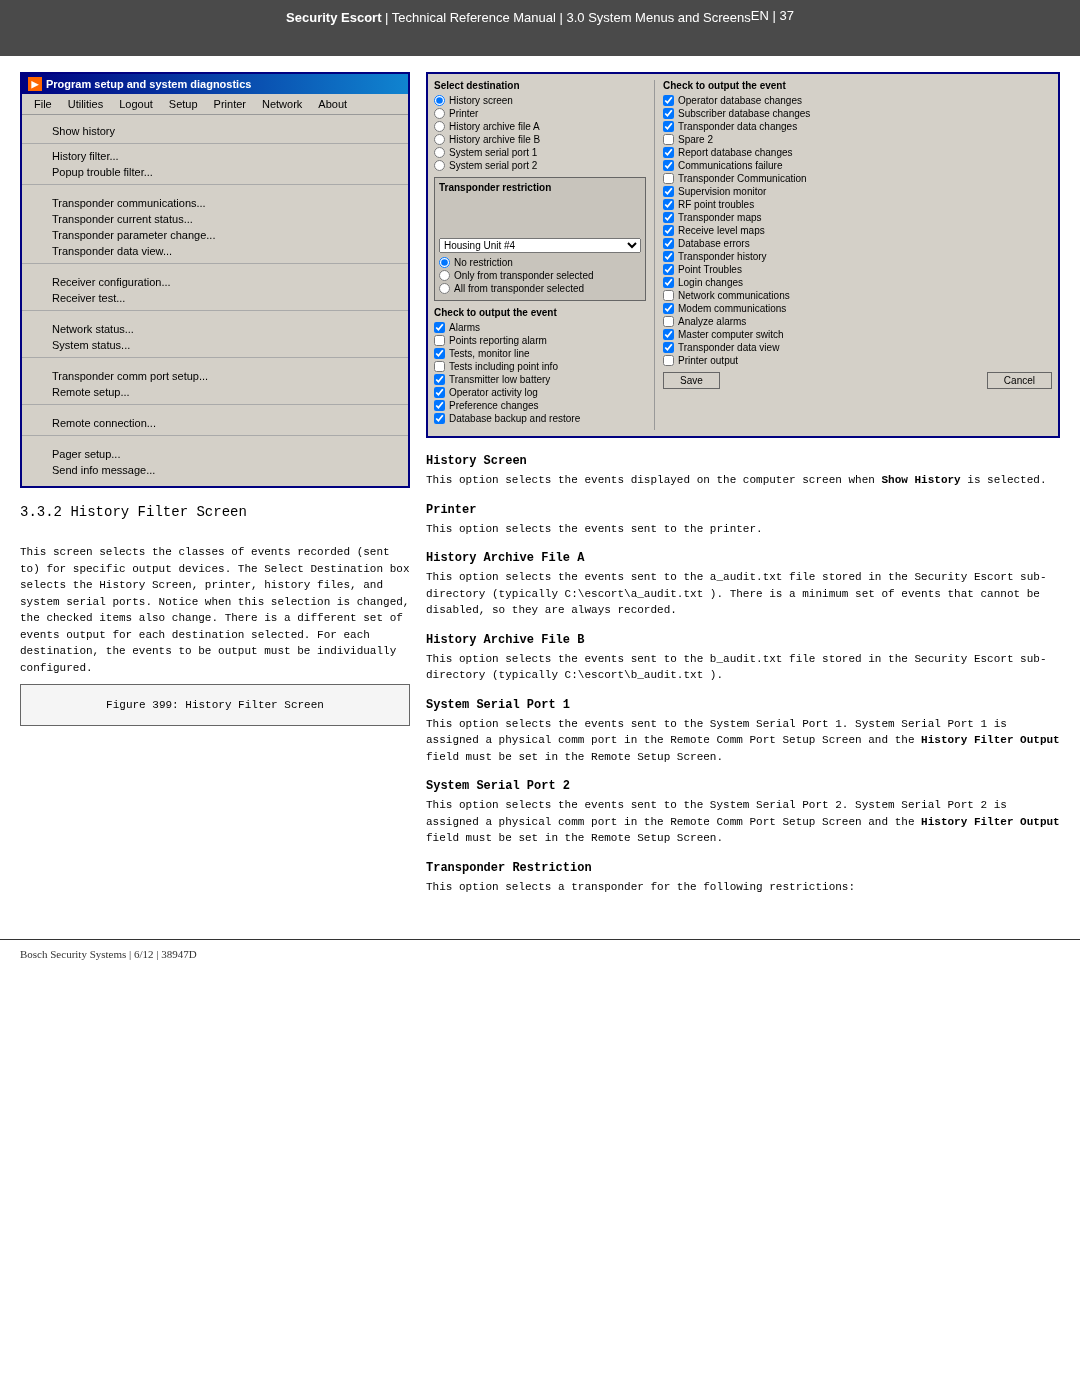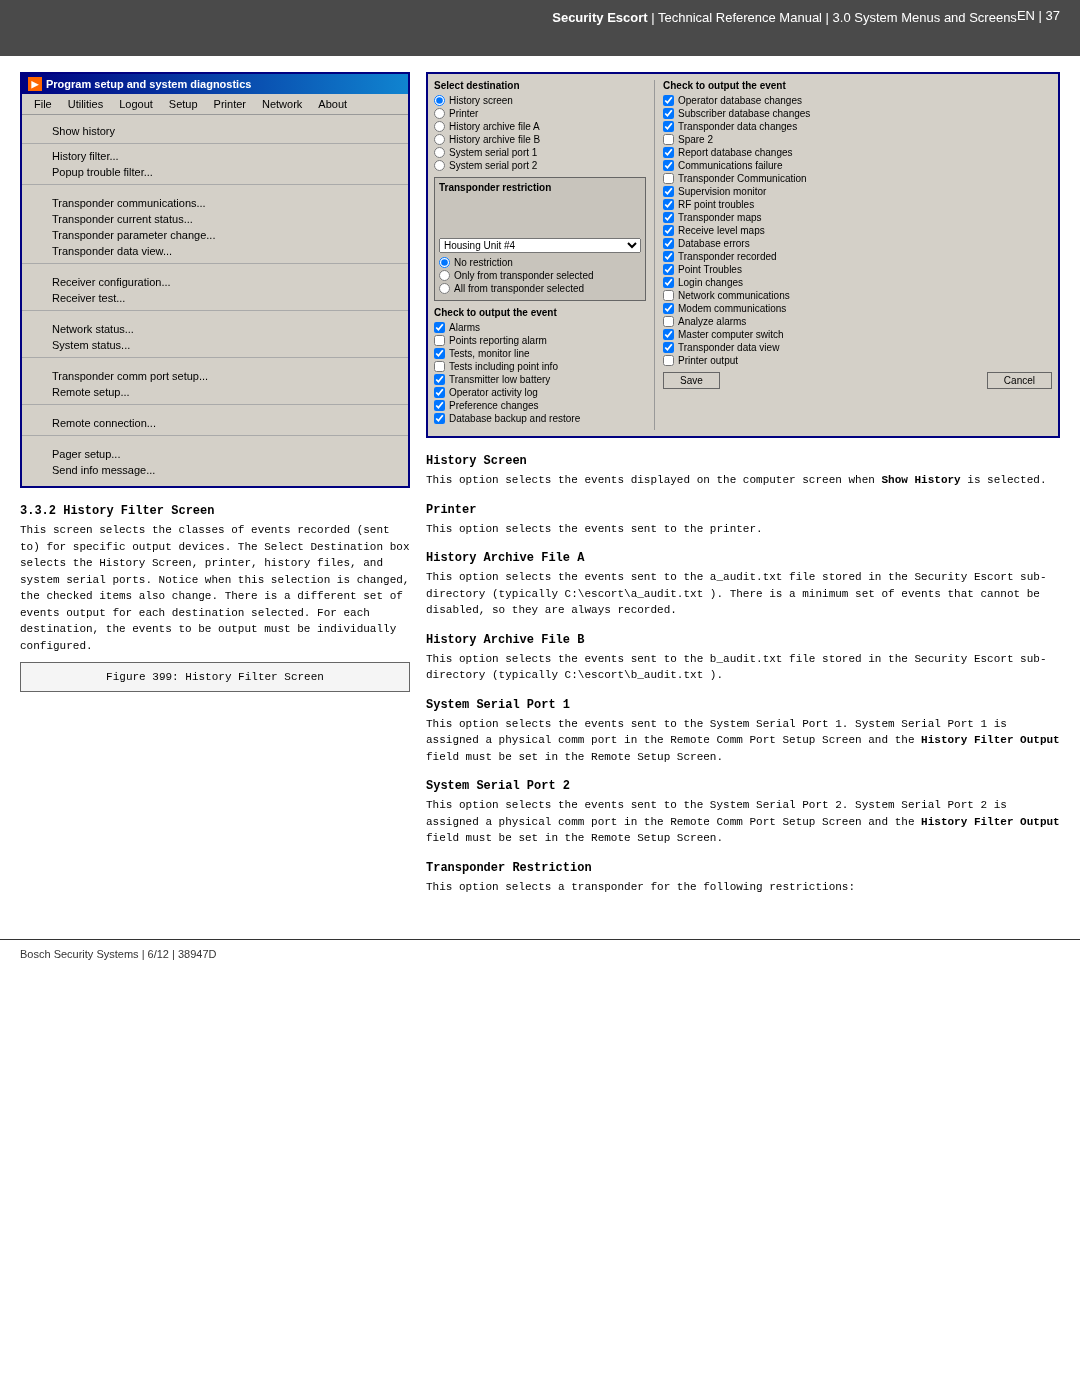--- a/index.html
+++ b/index.html
@@ -10,21 +10,21 @@
       width: 1080px;
       min-height: 1397px;
     }
 
     
     .header {
       background: #4a4a4a;
       color: #fff;
       padding: 8px 20px;
       display: flex;
-      justify-content: flex-end;
+      justify-content: center;
       align-items: flex-start;
       min-height: 56px;
     }
     .header-left {
       font-size: 13px;
       line-height: 1.6;
     }
     .header-left .bold { font-weight: bold; }
     .header-right {
       font-size: 13px;
@@ -97,21 +97,21 @@
       cursor: pointer;
       white-space: nowrap;
     }
     .menu-separator {
       height: 6px;
     }
 
     
     .figure-caption {
       border: 1px solid #666;
-      padding: 8px;
+      padding: 14px;
       font-size: 11px;
       font-family: 'Courier New', monospace;
       margin-top: 8px;
       text-align: center;
       background: #f5f5f5;
     }
 
     
     .right-col {
       flex: 1;
@@ -206,37 +206,37 @@
       font-family: 'Courier New', monospace;
       font-size: 11px;
       line-height: 1.5;
       margin-bottom: 8px;
     }
     .body-text .bold { font-weight: bold; }
 
     
     .left-section-heading {
       font-family: 'Courier New', monospace;
-      font-weight: bold;
-      font-size: 12px;
-      margin-bottom: 4px;
+      font-weight: normal;
+      font-size: 14px;
+      margin-bottom: 24px;
     }
     .left-body-text {
       font-family: 'Courier New', monospace;
       font-size: 11px;
       line-height: 1.5;
     }
 
     
     .footer {
       border-top: 1px solid #333;
       padding: 8px 20px;
       font-size: 11px;
       color: #333;
-      font-family: Liberation Sans, sans-serif;
+      font-family: Liberation Serif, serif;
       margin-top: 20px;
     }
   </style>
 </head>
 <body>
 
 <div class="header">
   <div class="header-left">
     <span class="bold">Security Escort</span><span> | Technical Reference Manual | 3.0  System Menus and Screens</span>
   </div>
@@ -457,21 +457,21 @@
             <div class="hd-check">
                 <input type="checkbox" checked="" style=""> 
                 <span>Receive level maps</span>
               </div>
             <div class="hd-check">
                 <input type="checkbox" checked="" style=""> 
                 <span>Database errors</span>
               </div>
             <div class="hd-check">
                 <input type="checkbox" checked="" style=""> 
-                <span>Transponder recorded</span>
+                <span>Transponder history</span>
               </div>
             <div class="hd-check">
                 <input type="checkbox" checked="" style=""> 
                 <span>Point Troubles</span>
               </div>
             <div class="hd-check">
                 <input type="checkbox" checked="" style=""> 
                 <span>Login changes</span>
               </div>
             <div class="hd-check">

